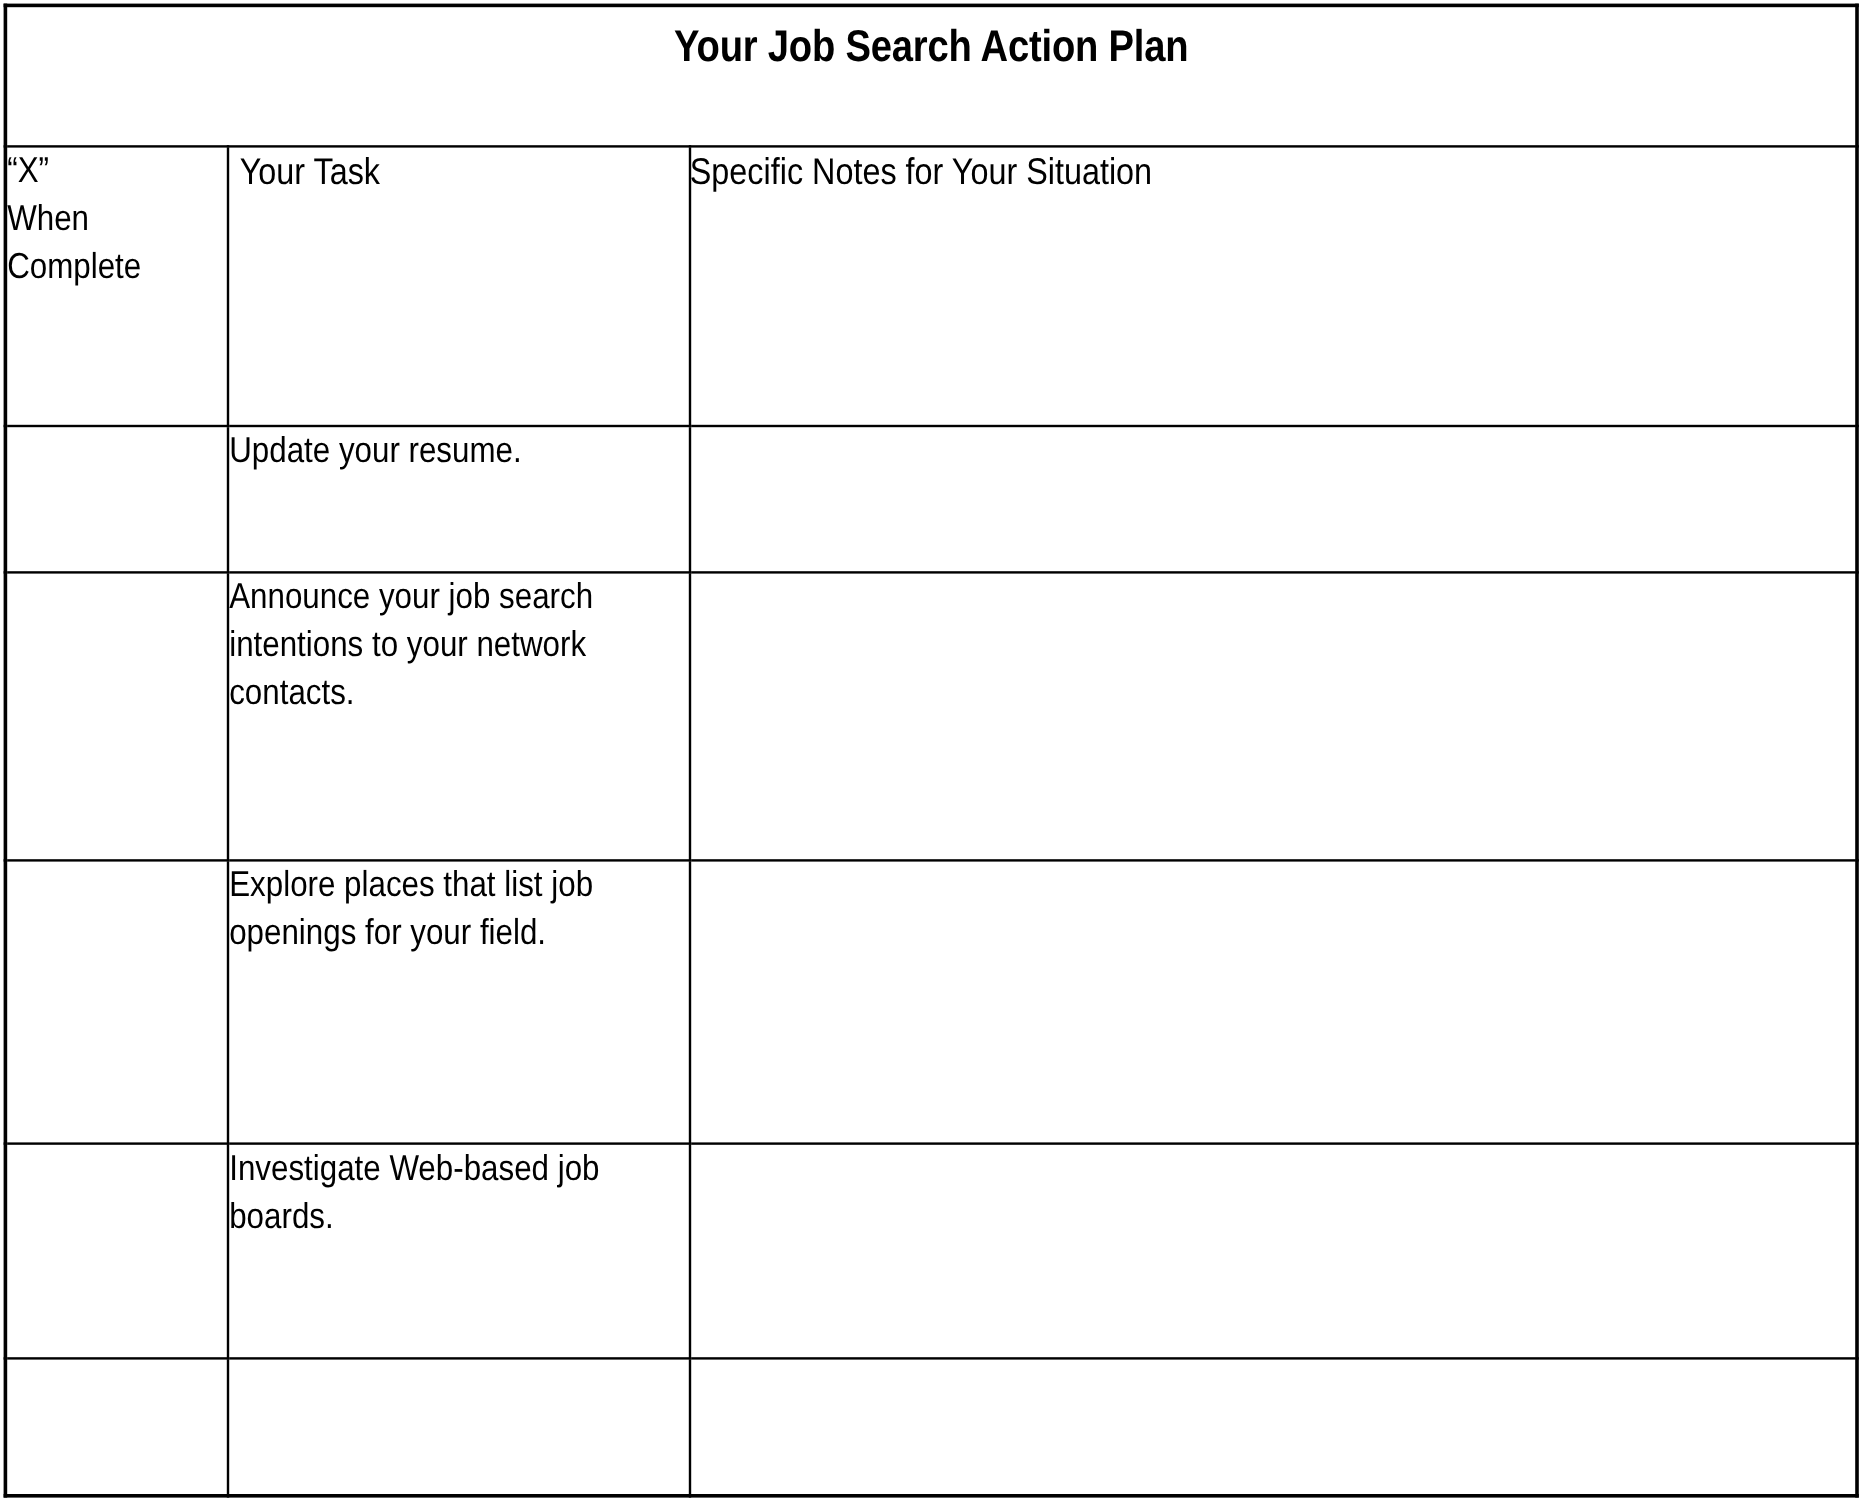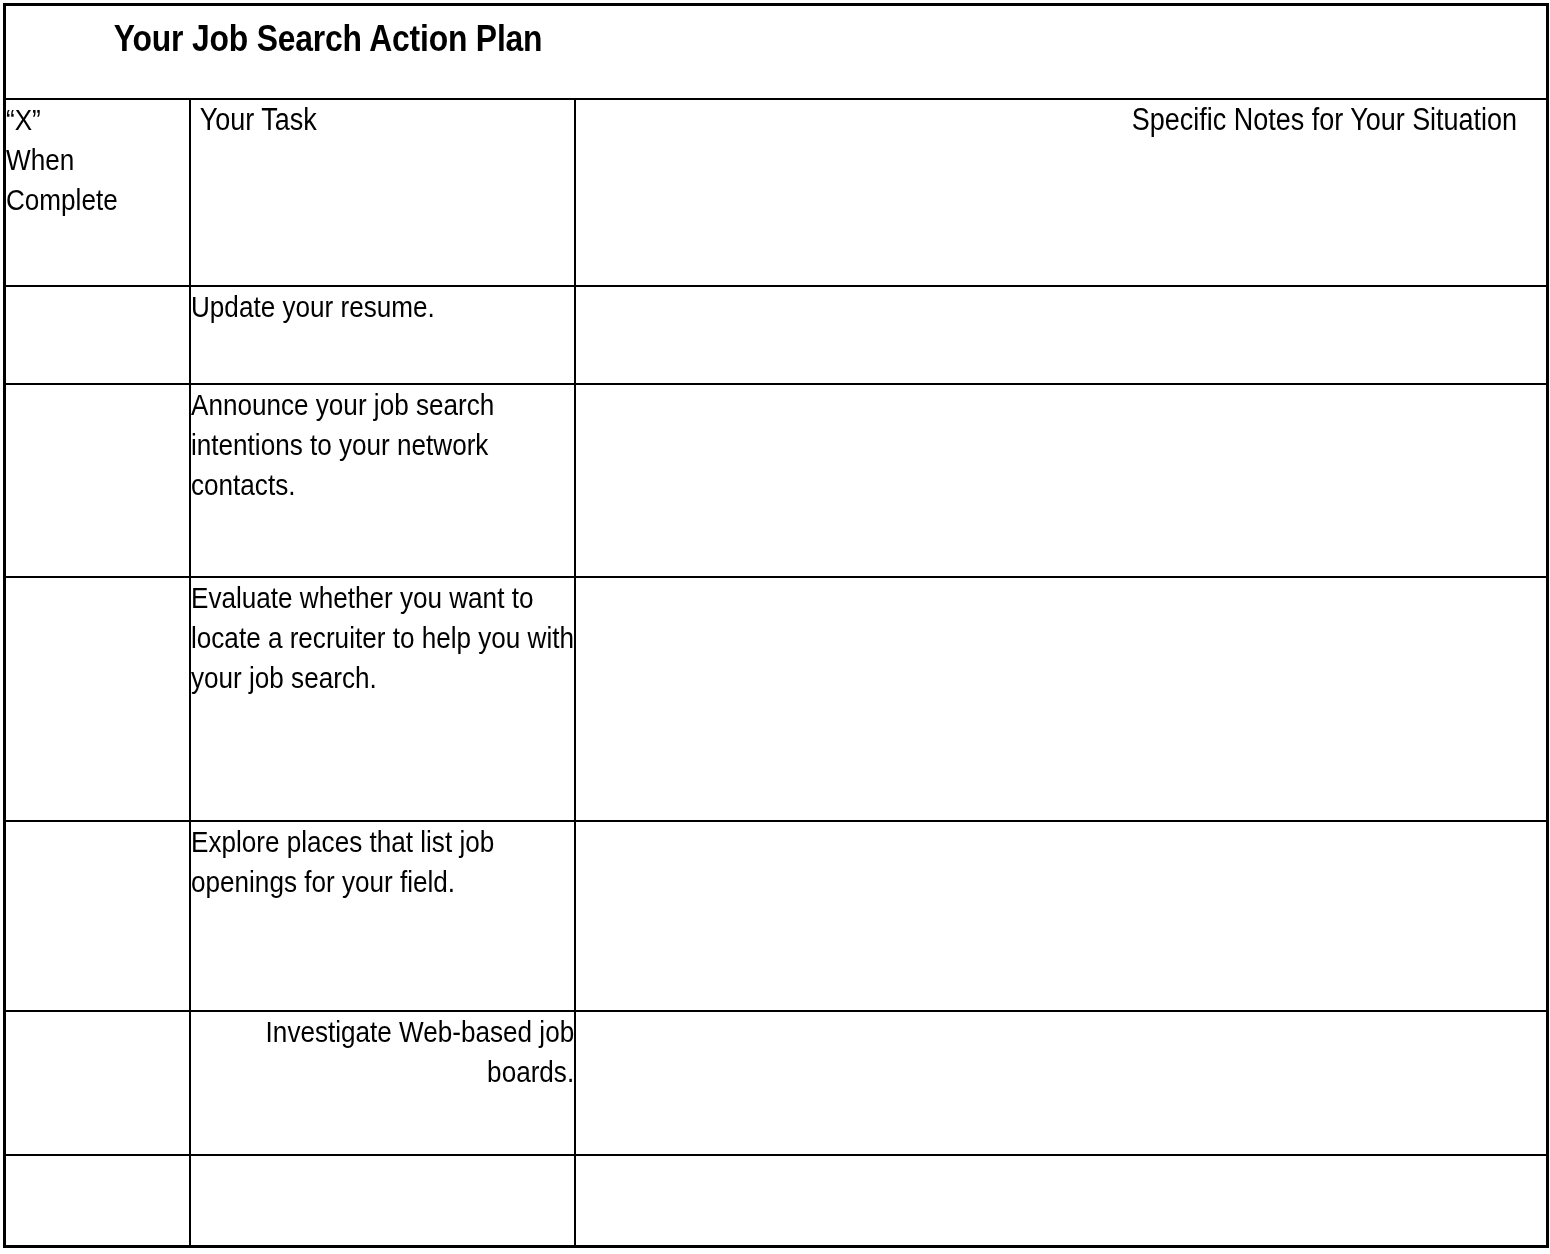--- a/index.html
+++ b/index.html
@@ -47,20 +47,21 @@
   }
 
   
   col.c-check { width: 185px; }
   col.c-task  { width: 385px; }
   col.c-notes { width: 973px; }
 
   
   .title-cell {
     height: 82px;
+    text-align: center;
     vertical-align: top;
     border-left: none;
     border-right: none;
     border-top: none;
   }
   .title-text {
     display: block;
     font-size: 37px;
     font-weight: bold;
     line-height: 1;
@@ -93,21 +94,21 @@
   .hdr-task .label {
     display: inline-block;
     font-size: 31px;
     line-height: 40px;
     white-space: nowrap;
     transform: scaleX(0.87);
     transform-origin: center top;
   }
 
   .hdr-notes {
-    text-align: right;
+    text-align: left;
     padding-top: 11px;
   }
   .hdr-notes .label {
     display: inline-block;
     font-size: 31px;
     line-height: 40px;
     white-space: nowrap;
     transform: scaleX(0.87);
     transform-origin: center top;
     margin-left: -30px;
@@ -127,21 +128,21 @@
   }
 
   .check-cell, .notes-cell { }
 
   
   .r1 td { height: 85px; border-radius: 12px; }
   .r2 td { height: 164px; }
   .r3 td { height: 168px; border-radius: 23px; }
   .r4 td { height: 213px; }
   .r5 td { height: 165px; }
-  .r6 td { height: 125px; text-align: right; }
+  .r6 td { height: 125px; }
   .r7 td { height: 80px; }
 </style>
 </head>
 <body>
 
 <div class="page">
 
   <table class="worksheet">
     <colgroup>
       <col class="c-check">
@@ -180,27 +181,20 @@
 
 
       <tr class="r3">
         <td class="check-cell"></td>
         <td class="task-cell">
           <span class="task-text">Announce your job search intentions to your network contacts.</span>
         </td>
         <td class="notes-cell"></td>
       </tr>
 
-      <tr class="r4">
-        <td class="check-cell"></td>
-        <td class="task-cell">
-          <span class="task-text">Evaluate whether you want to locate a recruiter to help you with your job search.</span>
-        </td>
-        <td class="notes-cell"></td>
-      </tr>
 
       <tr class="r5">
         <td class="check-cell"></td>
         <td class="task-cell">
           <span class="task-text">Explore places that list job openings for your field.</span>
         </td>
         <td class="notes-cell"></td>
       </tr>
 
       <tr class="r6">

